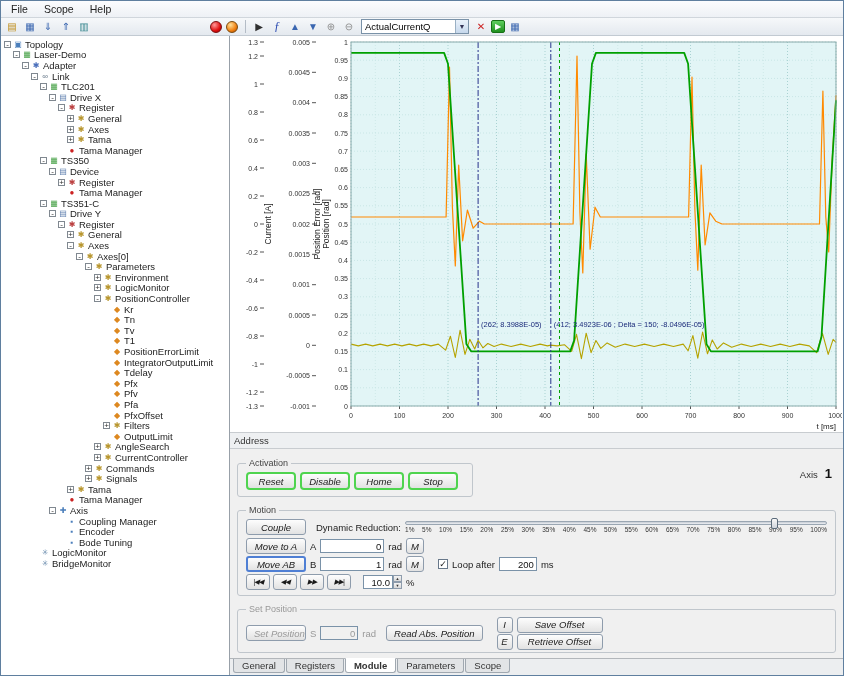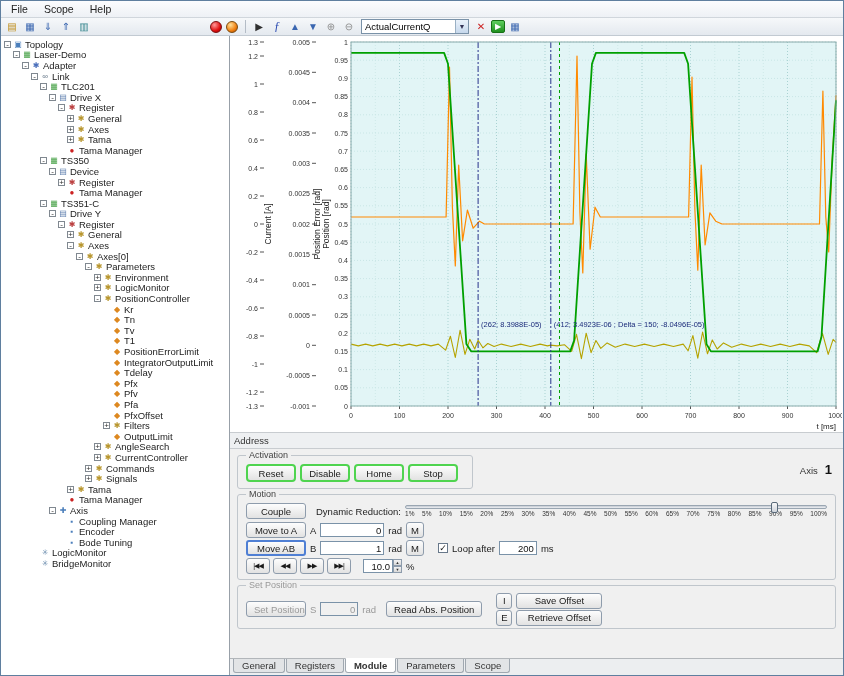--- a/index.html
+++ b/index.html
@@ -55,34 +55,34 @@
 
   .addressbar { height:17px; flex:none; display:flex; align-items:center; gap:5px;
     padding:0 4px; font-size:9.5px; color:#333; background:#eef0f2; border-top:1px solid #c8ccd0;
     border-bottom:1px solid #c8ccd0; }
   .addressbar input { flex:1; height:14px; border:1px solid #7a92a8; font-size:9.5px;
     padding:0 3px; font-family:"Liberation Sans",sans-serif; color:#222; }
 
   .module { flex:1; min-height:0; padding:1px 7px 0; font-size:9.5px; color:#222;
     display:flex; flex-direction:column; overflow:hidden; }
   .groupbox { position:relative; border:1px solid #c0c6cc; border-radius:3px;
-    padding:7px 8px 3px; margin-top:5px; }
+    padding:7px 8px 3px; margin-top:13px; }
   .gb-label { position:absolute; top:-6px; left:8px; background:#f0f0f0; padding:0 3px;
     font-size:9px; color:#444; }
   .gb-label.gray { color:#999; }
   .gb-row { display:flex; align-items:center; gap:4px; height:16px; margin-bottom:2px; }
   .row-activation { display:flex; align-items:center; }
   .activation { flex:none; width:236px; }
   .axis-cluster { margin-left:auto; margin-right:4px; display:flex; align-items:baseline; gap:7px; }
   .axis-label { font-size:9.5px; color:#333; }
   .axis-value { font-size:13px; font-weight:bold; color:#111; }
 
   .btn { font-size:9.5px; height:16px; padding:0 7px;
     background:linear-gradient(#fdfdfd,#e2e2e2); border:1px solid #8e9cac; border-radius:3px;
-    color:#1a1a1a; font-family:"Liberation Sans",sans-serif; white-space:nowrap; }
+    color:#1a1a1a; font-family:"Liberation Sans",sans-serif; white-space:nowrap;font-style:italic; }
   .btn.glow { border:2px solid #4fd44f; border-radius:4px; height:18px; }
   .btn.focus { border:2px solid #4f7fd4; }
   .btn.disabled { color:#9a9a9a; }
   .btn.tiny { width:16px; padding:0; }
   .btn.media { width:24px; padding:0; font-size:7px; letter-spacing:-1px; }
   .w58 { width:60px; } .w72 { width:86px; } .wM { width:18px; padding:0; }
   .field { height:14px; border:1px solid #7a92a8; font-size:9.5px; text-align:right;
     padding:0 2px; background:#fff; font-family:"Liberation Sans",sans-serif; color:#111; }
   .field.disabled { background:#f0f0f0; color:#999; }
   .w64 { width:64px; } .w40 { width:38px; } .w34 { width:30px; }

